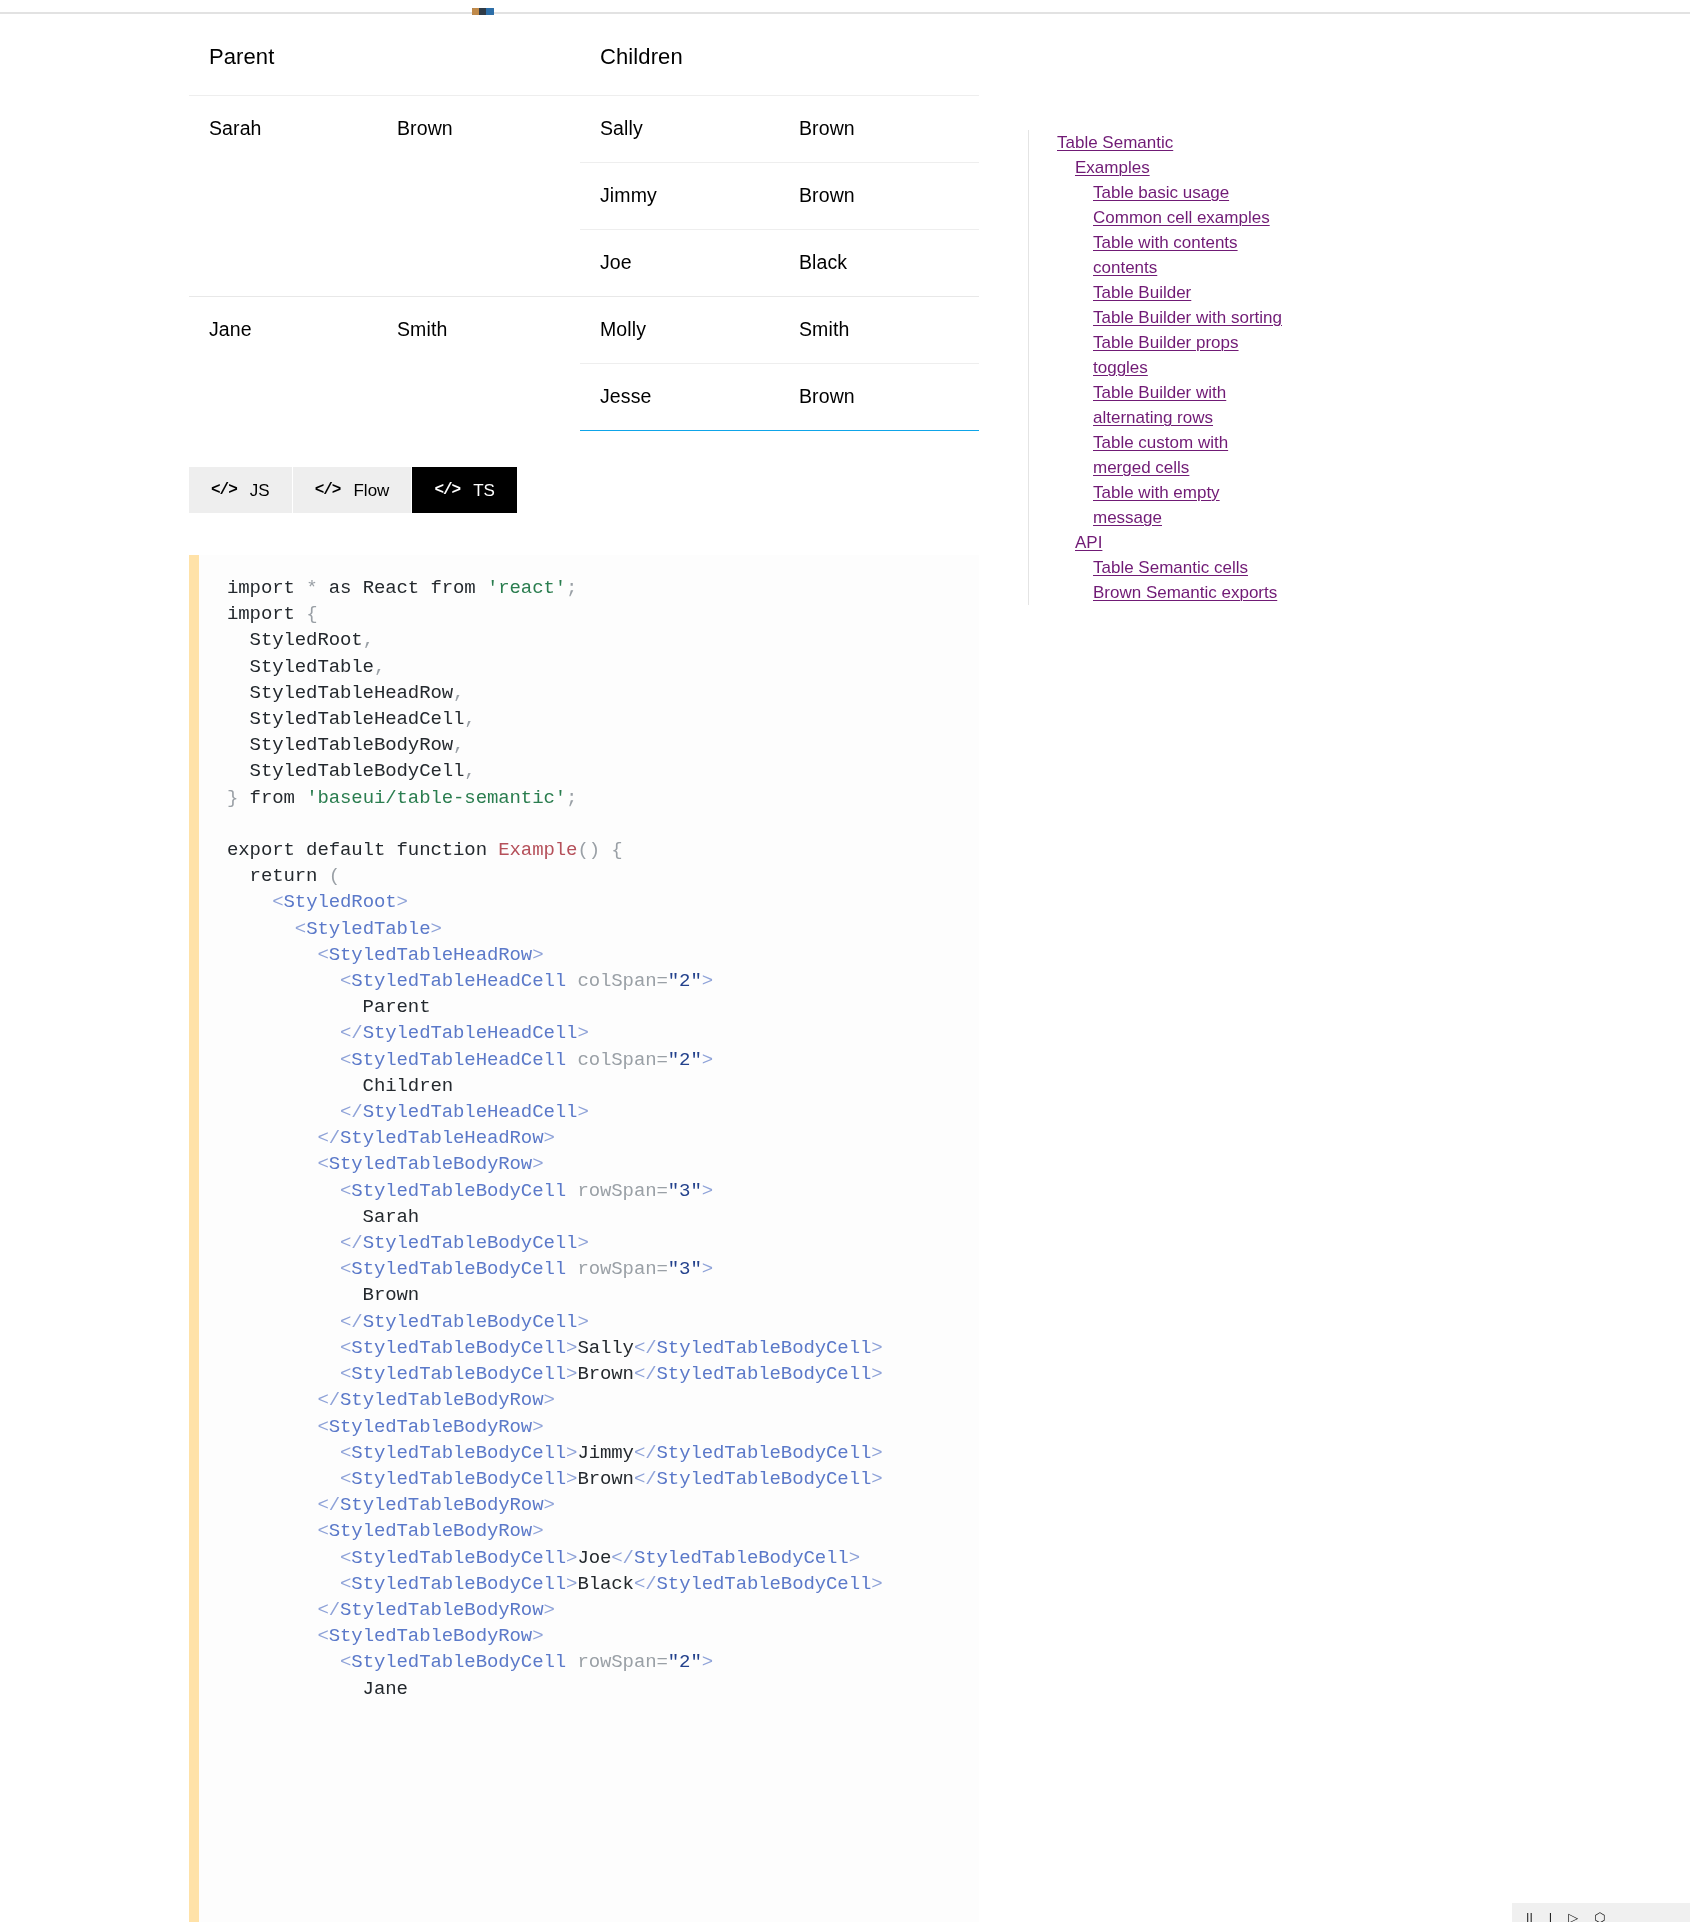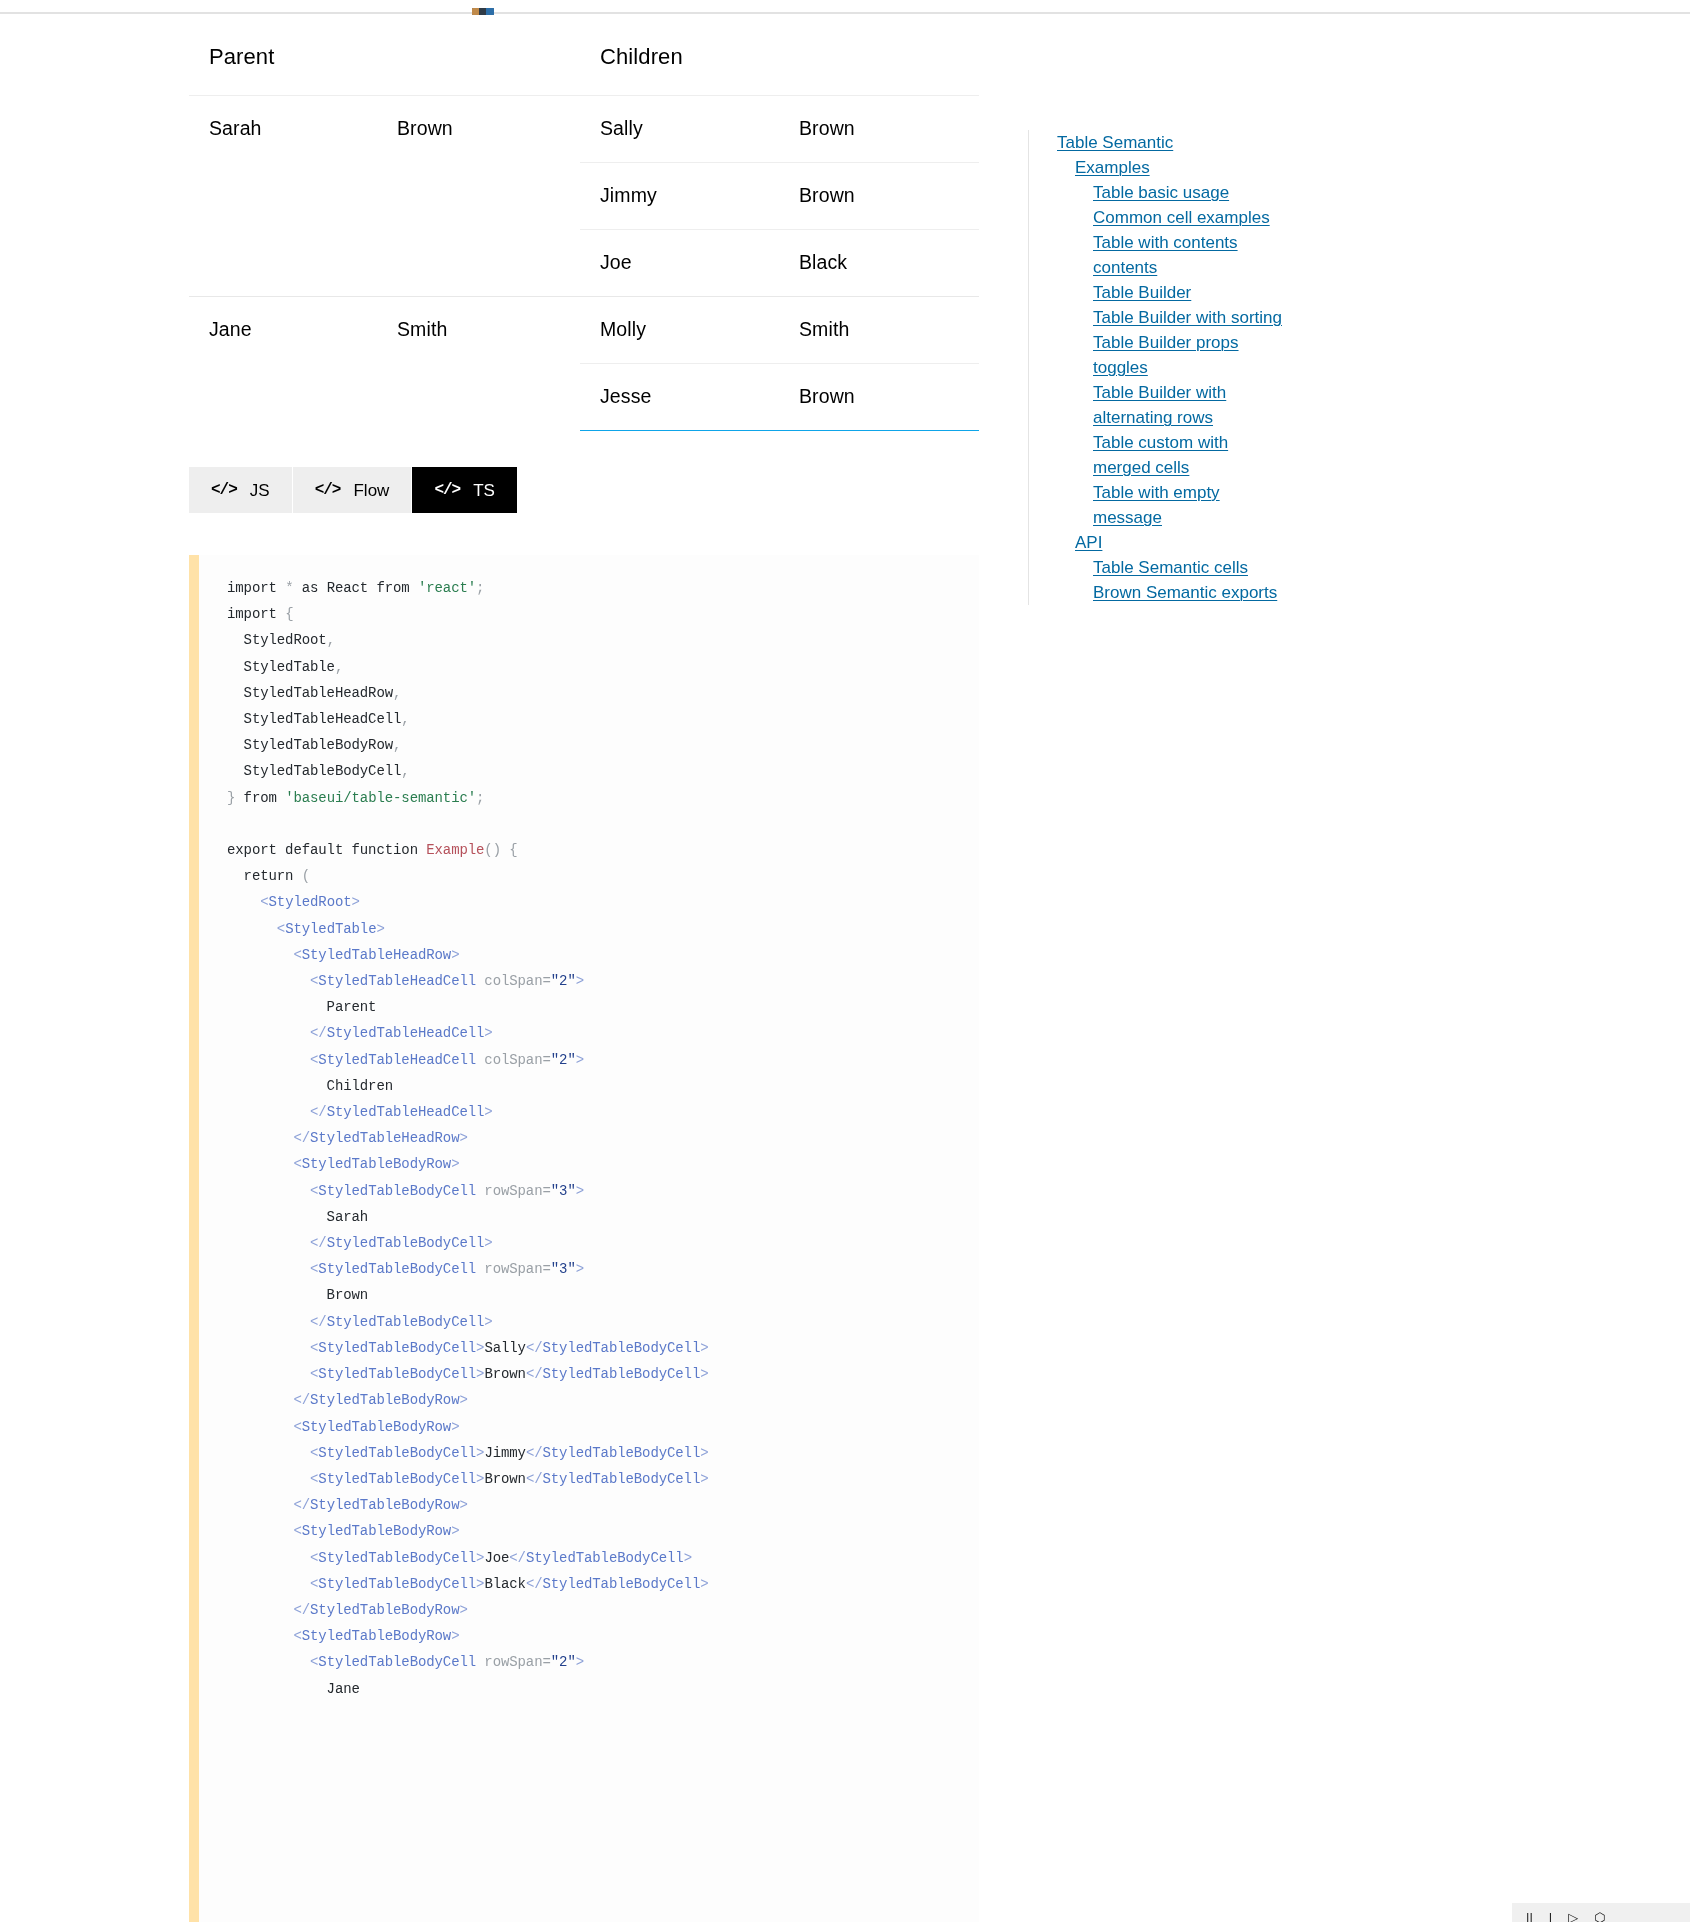--- a/index.html
+++ b/index.html
@@ -132,21 +132,21 @@
     margin-top: 42px;
     width: 790px;
     background: #fdfdfd;
     border-left: 10px solid #ffe2a8;
     padding: 20px 0 0 28px;
     min-height: 1400px;
   }
   pre.code {
     margin: 0;
     font-family: "Liberation Mono", monospace;
-    font-size: 14px;
+    font-size: 19px;
     line-height: 26.2px;
     color: #24292e;
     white-space: pre;
     letter-spacing: -0.1px;
   }
   .kw      { color: #24292e; }
   .str     { color: #2a7d4f; }
   .punc    { color: #9aa0a6; }
   .tag     { color: #5b79c9; }
   .tagdim  { color: #8ea2d8; }
@@ -159,21 +159,21 @@
   .toc {
     position: absolute;
     left: 1028px;
     top: 130px;
     width: 260px;
     border-left: 1px solid #e4e4e4;
     padding-left: 0;
   }
   .toc a {
     display: block;
-    color: #0369a1;
+    color: #701a75;
     font-size: 17px;
     line-height: 25px;
     text-decoration: underline;
     text-underline-offset: 2px;
     text-decoration-thickness: 1px;
     cursor: pointer;
   }
   .toc .lvl0 { padding-left: 28px; }
   .toc .lvl1 { padding-left: 46px; }
   .toc .lvl2 { padding-left: 64px; }

